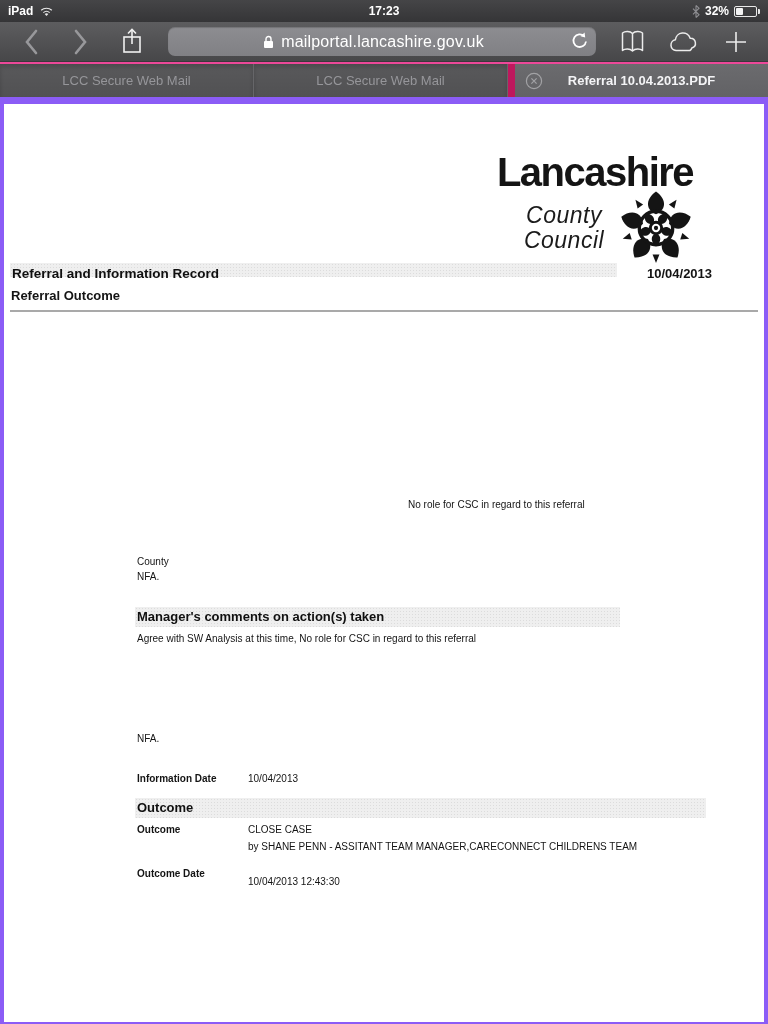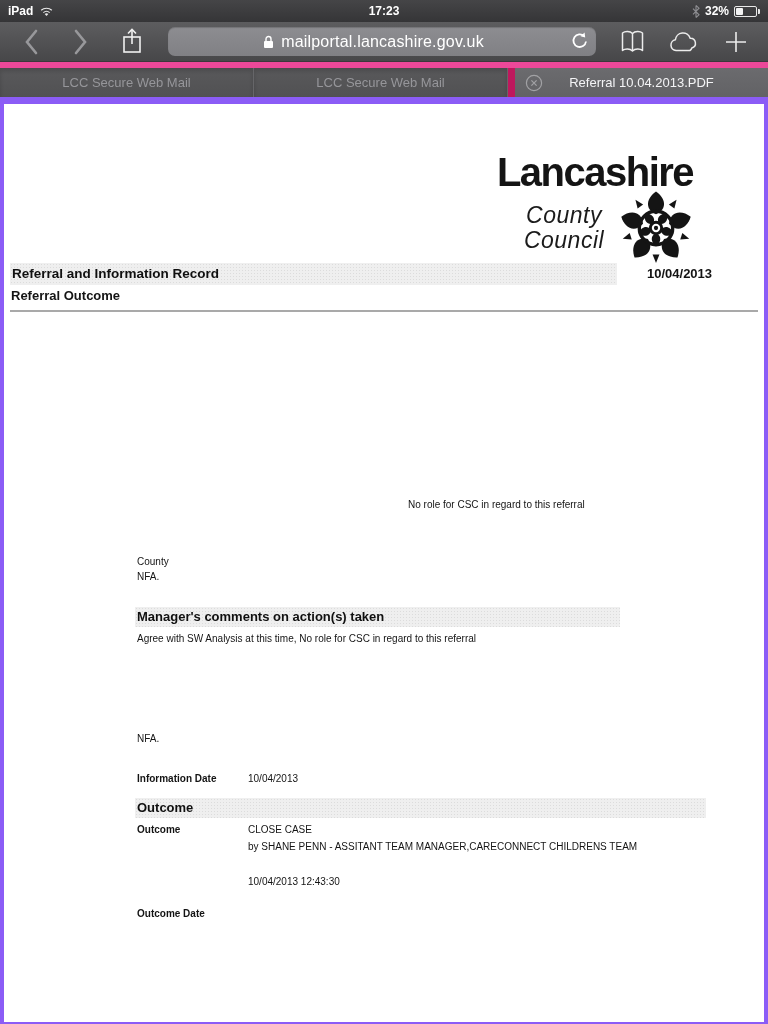--- a/index.html
+++ b/index.html
@@ -32,31 +32,31 @@
   .url-field {
     flex:1; height:29px; margin:0 6px;
     background:linear-gradient(180deg,#8d8d91,#808084);
     border-radius:7px; display:flex; align-items:center;
     padding:0 8px; box-shadow:inset 0 1px 1px rgba(0,0,0,0.18);
   }
   .url-center { flex:1; display:flex; align-items:center; justify-content:center; gap:7px; }
   .url-text { color:#fff; font-size:16px; letter-spacing:0.2px; }
 
   
-  .tab-bar { height:35px; flex:0 0 auto; display:flex; background:#be185d; border-top:6px solid #ec4899;text-align:center; }
+  .tab-bar { height:35px; flex:0 0 auto; display:flex; background:#be185d; border-top:2px solid #ec4899;text-align:center; }
   .tab {
     flex:1; display:flex; align-items:center; justify-content:center;
     font-size:13px; position:relative; cursor:pointer;
   }
   .tab.inactive {
     background:linear-gradient(180deg,#59595b,#515153);
     color:#96969a; border-right:1px solid #666669;
     box-shadow:inset 0 3px 4px rgba(0,0,0,0.16);
   }
-  .tab.active { background:linear-gradient(180deg,#6b6b6e,#626265); color:#f4f4f6; font-weight:normal;margin-left:7px; }
+  .tab.active { background:linear-gradient(180deg,#6b6b6e,#626265); color:#f4f4f6; font-weight:bold;margin-left:7px; }
   .tab-close { position:absolute; left:10px; top:50%; transform:translateY(-50%); display:flex; }
 
   
   .content { flex:1; position:relative; background:#8b5cf6; }
   .page { position:absolute; left:4px; right:4px; top:7px; bottom:2px; background:#fff; color:#111; }
   .abs { position:absolute; }
   .doc-text { font-size:10px; line-height:15px; color:#141414; }
   .bold { font-weight:bold; }
   .gray-bar {
     background-color:#efefef;
@@ -224,21 +224,21 @@
                 </g>
                 <circle cx="50" cy="50" r="9.5"></circle>
                 <circle cx="50" cy="50" r="5.5" fill="#fff"></circle>
                 <circle cx="50" cy="50" r="2.8"></circle>
               </g>
             </svg>
           </span>
         </div>
       </div>
 
-      <div class="abs gray-bar section-head" style="left:6px; top:159px; width:607px; height:22px; line-height:22px; font-size:13.5px;">Referral and Information Record</div>
+      <div class="abs gray-bar section-head" style="left:6px; top:159px; width:607px; height:14px; line-height:22px; font-size:13.5px;">Referral and Information Record</div>
       <div class="abs doc-text bold" style="left:643px; top:162px; font-size:13px;">10/04/2013</div>
       <div class="abs doc-text bold" style="left:7px; top:184px; font-size:13px;">Referral Outcome</div>
       <div class="abs rule" style="left:6px; top:206px; width:748px;"></div>
 
       <div class="abs doc-text" style="left:404px; top:393px;">No role for CSC in regard to this referral</div>
 
       <div class="abs doc-text" style="left:133px; top:450px;">County</div>
       <div class="abs doc-text" style="left:133px; top:465px;">NFA.</div>
 
       <div class="abs gray-bar section-head" style="left:131px; top:503px; width:485px; height:20px;">Manager's comments on action(s) taken</div>
@@ -248,18 +248,18 @@
 
       <div class="abs doc-text bold" style="left:133px; top:667px;">Information Date</div>
       <div class="abs doc-text" style="left:244px; top:667px;">10/04/2013</div>
 
       <div class="abs gray-bar section-head" style="left:131px; top:694px; width:571px; height:20px;">Outcome</div>
 
       <div class="abs doc-text bold" style="left:133px; top:718px;">Outcome</div>
       <div class="abs doc-text" style="left:244px; top:718px;">CLOSE CASE</div>
       <div class="abs doc-text" style="left:244px; top:735px; width:458px;">by SHANE PENN - ASSITANT TEAM MANAGER,CARECONNECT CHILDRENS TEAM</div>
 
-      <div class="abs doc-text bold" style="left:133px; top:802px;">Outcome Date</div>
+      <div class="abs doc-text bold" style="left:133px; top:762px;">Outcome Date</div>
       <div class="abs doc-text" style="left:244px; top:770px;">10/04/2013 12:43:30</div>
 
     </div>
   </div>
 </div>
 
 </body></html>

